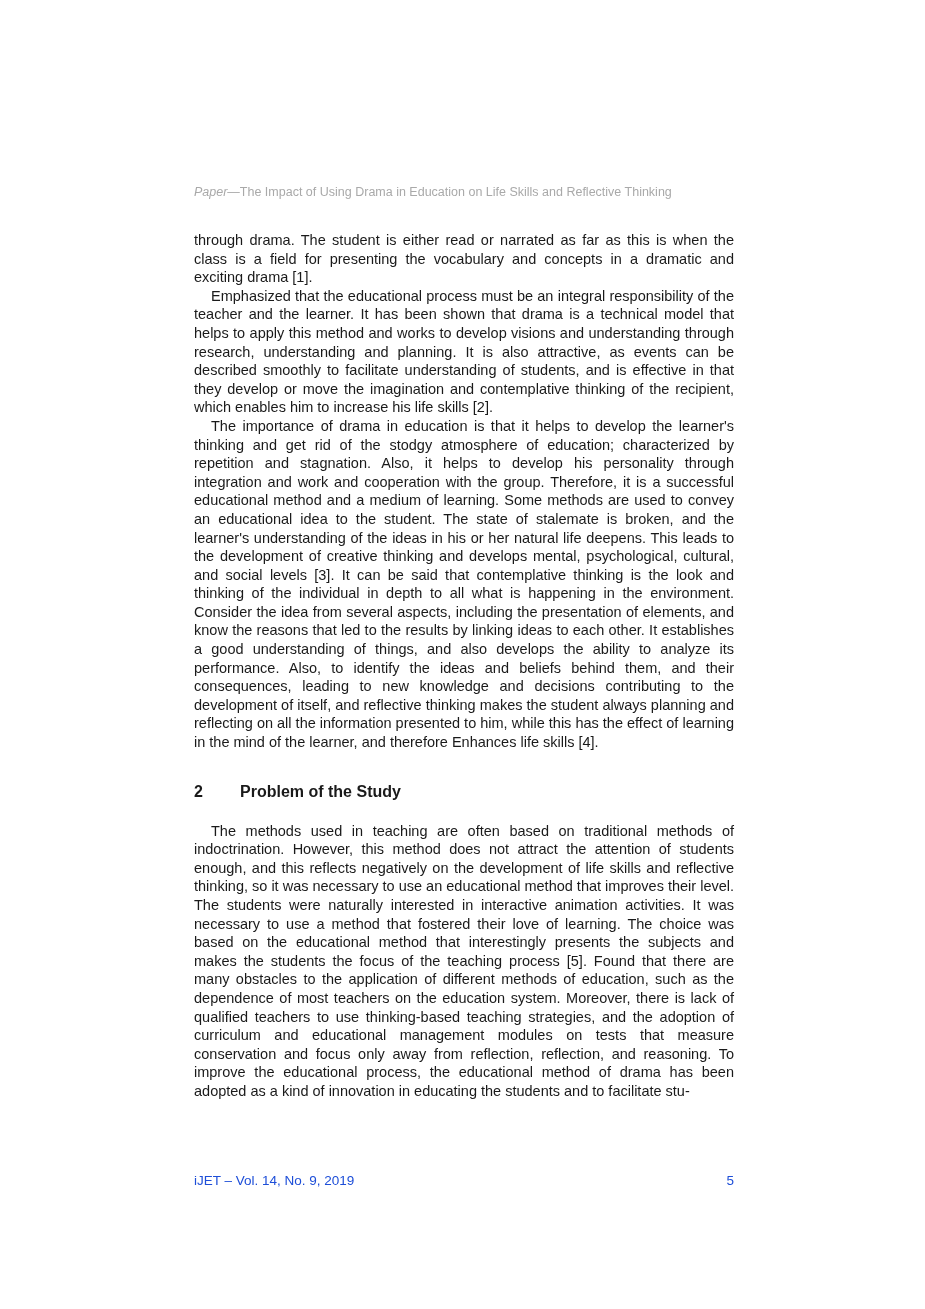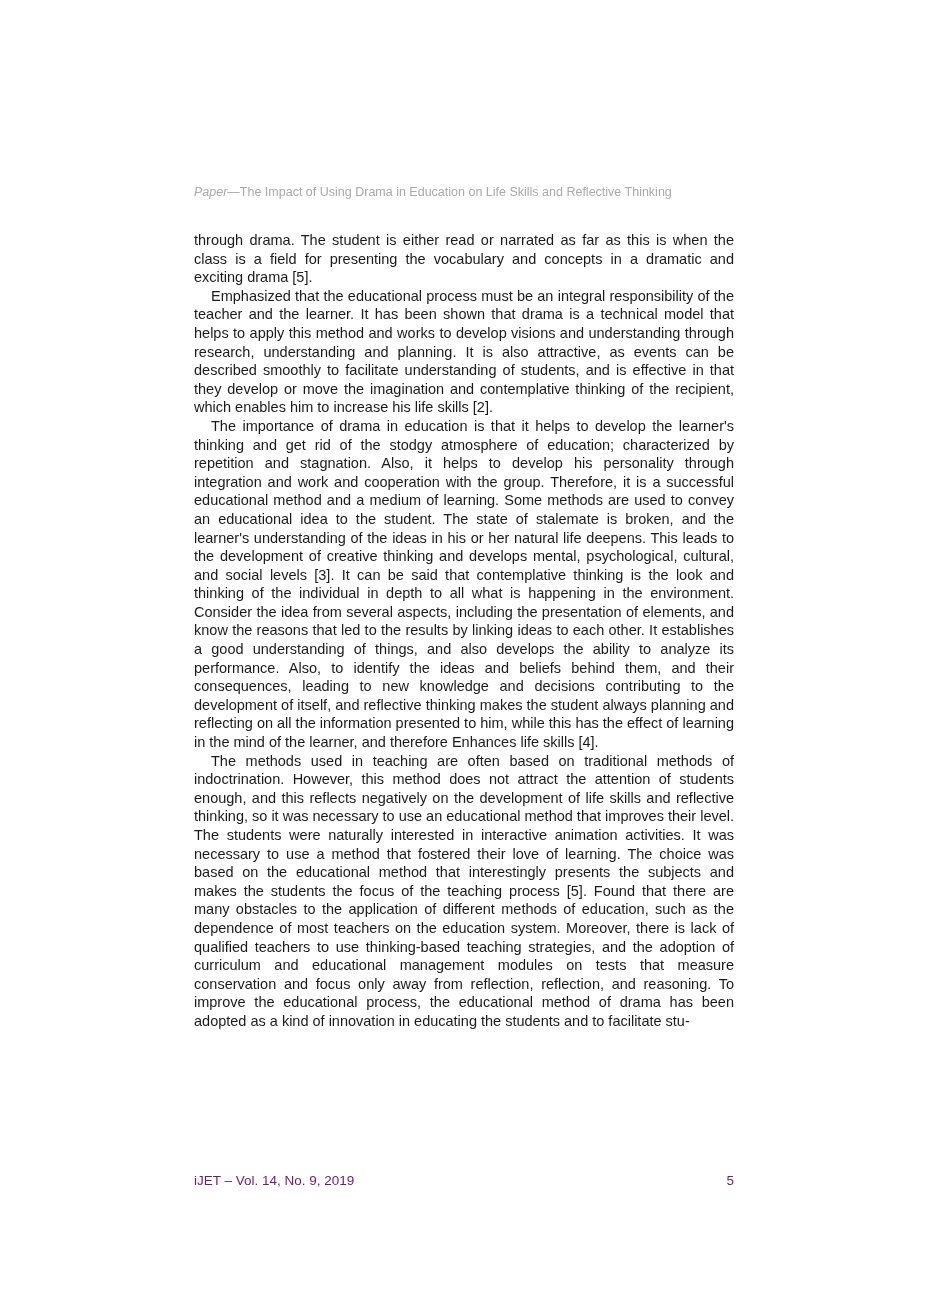--- a/index.html
+++ b/index.html
@@ -59,37 +59,40 @@
   }
   .page-footer {
     position: absolute;
     left: 194px;
     top: 1172px;
     width: 540px;
     display: flex;
     justify-content: space-between;
     font-size: 13.5px;
     line-height: 17px;
-    color: #701a75;
+    color: #1d4ed8;
   }
 </style>
 </head>
 <body>
 
 <div class="page">
 
   <div class="running-header">
     <span class="hdr-prefix">Paper</span><span>—The Impact of Using Drama in Education on Life Skills and Reflective Thinking</span>
   </div>
 
   <div class="content">
-    <p>through drama. The student is either read or narrated as far as this is when the class is a field for presenting the vocabulary and concepts in a dramatic and exciting drama [5].</p>
+    <p>through drama. The student is either read or narrated as far as this is when the class is a field for presenting the vocabulary and concepts in a dramatic and exciting drama [1].</p>
     <p class="indent">Emphasized that the educational process must be an integral responsibility of the teacher and the learner. It has been shown that drama is a technical model that helps to apply this method and works to develop visions and understanding through research, understanding and planning. It is also attractive, as events can be described smoothly to facilitate understanding of students, and is effective in that they develop or move the imagination and contemplative thinking of the recipient, which enables him to increase his life skills [2].</p>
     <p class="indent">The importance of drama in education is that it helps to develop the learner's thinking and get rid of the stodgy atmosphere of education; characterized by repetition and stagnation. Also, it helps to develop his personality through integration and work and cooperation with the group. Therefore, it is a successful educational method and a medium of learning. Some methods are used to convey an educational idea to the student. The state of stalemate is broken, and the learner's understanding of the ideas in his or her natural life deepens. This leads to the development of creative thinking and develops mental, psychological, cultural, and social levels [3]. It can be said that contemplative thinking is the look and thinking of the individual in depth to all what is happening in the environment. Consider the idea from several aspects, including the presentation of elements, and know the reasons that led to the results by linking ideas to each other. It establishes a good understanding of things, and also develops the ability to analyze its performance. Also, to identify the ideas and beliefs behind them, and their consequences, leading to new knowledge and decisions contributing to the development of itself, and reflective thinking makes the student always planning and reflecting on all the information presented to him, while this has the effect of learning in the mind of the learner, and therefore Enhances life skills [4].</p>
 
+    <h2 class="section-heading">
+      <span class="sec-num">2</span><span class="sec-title">Problem of the Study</span>
+    </h2>
 
     <p class="indent">The methods used in teaching are often based on traditional methods of indoctrination. However, this method does not attract the attention of students enough, and this reflects negatively on the development of life skills and reflective thinking, so it was necessary to use an educational method that improves their level. The students were naturally interested in interactive animation activities. It was necessary to use a method that fostered their love of learning. The choice was based on the educational method that interestingly presents the subjects and makes the students the focus of the teaching process [5]. Found that there are many obstacles to the application of different methods of education, such as the dependence of most teachers on the education system. Moreover, there is lack of qualified teachers to use thinking-based teaching strategies, and the adoption of curriculum and educational management modules on tests that measure conservation and focus only away from reflection, reflection, and reasoning. To improve the educational process, the educational method of drama has been adopted as a kind of innovation in educating the students and to facilitate stu-</p>
   </div>
 
   <div class="page-footer">
     <span>iJET – Vol. 14, No. 9, 2019</span>
     <span>5</span>
   </div>
 
 </div>

